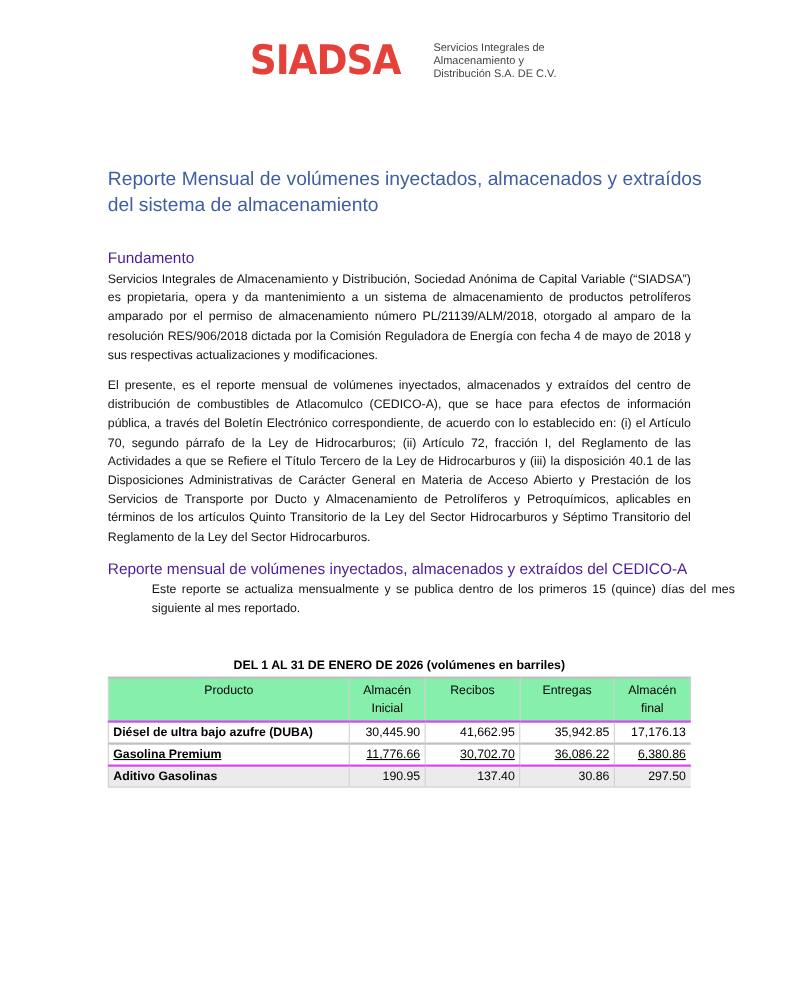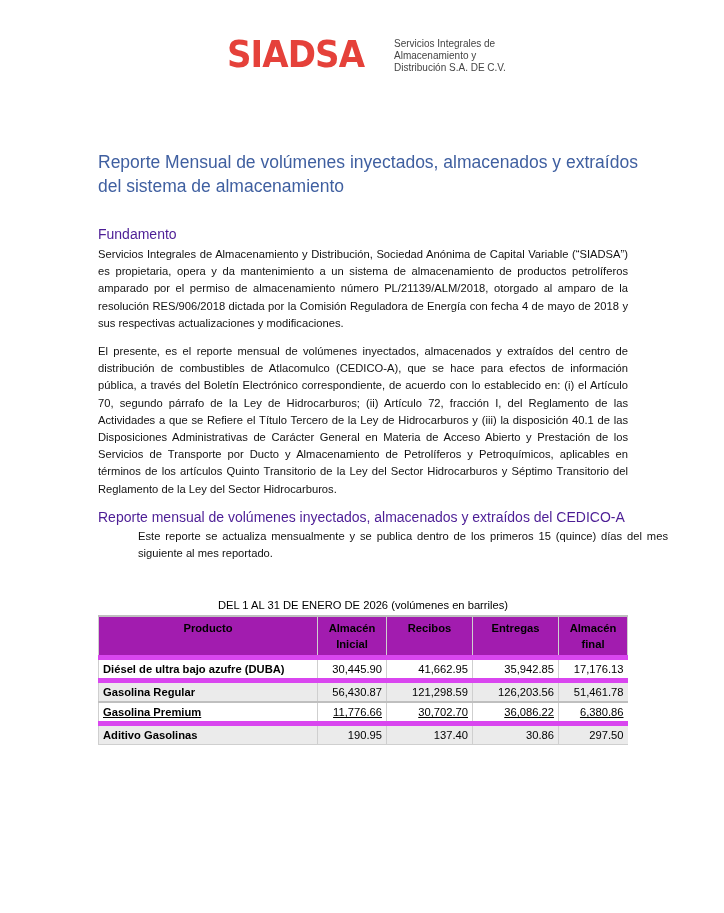--- a/index.html
+++ b/index.html
@@ -8,26 +8,26 @@
   .logo { position: absolute; left: 227px; top: 36px; display: flex; align-items: center; }
   .logo-mark { font-family: "DejaVu Sans", sans-serif; font-weight: bold; font-size: 37px;
                color: #e5413a; letter-spacing: -1px; line-height: 38px; transform: scaleX(0.92); transform-origin: left; }
   .logo-sub { position: absolute; left: 167px; top: 2px; font-size: 10px; line-height: 12px; color: #444; width: 150px; }
   .title { position: absolute; left: 98px; top: 150px; width: 540px; font-size: 17.5px; line-height: 24px;
            color: #3f5fa0; }
   .h2 { position: absolute; left: 98px; font-size: 14px; color: #4c1d95; }
   .para { position: absolute; left: 98px; width: 530px; font-size: 11.2px; line-height: 17.2px;
           text-align: justify; color: #111; }
   .table-caption { position: absolute; left: 98px; width: 530px; top: 599px; text-align: center;
-                   font-weight: normal; font-size: 11.2px; }
+                   font-weight: bold; font-size: 11.2px; }
   table { position: absolute; left: 98px; top: 615px; width: 530px; border-collapse: collapse; font-size: 11.2px; }
-  th { background: #a21caf; font-weight: bold; vertical-align: top; padding: 3px 4px; line-height: 16px;
+  th { background: #86efac; font-weight: normal; vertical-align: top; padding: 3px 4px; line-height: 16px;
        border-top: 2px solid #bfbfbf; border-left: 1px solid #cfcfcf; border-right: 1px solid #cfcfcf; margin-top: 37px; }
   th.first { text-align: center; }
-  td { padding: 1px 4px; line-height: 16px; font-weight: bold; border-top: 5px solid #d946ef; border-left: 1px solid #cfcfcf; }
+  td { padding: 1px 4px; line-height: 16px; font-weight: bold; border-top: 2px solid #d946ef; border-left: 1px solid #cfcfcf; }
   td.num { text-align: right; font-weight: normal; }
   tr.odd td { background: #ffffff; }
   tr.even td { background: #ebebeb; }
   tr.sep td { border-top: 2px solid #bfbfbf; text-decoration: underline; }
   tr.last td { border-bottom: 1px solid #cfcfcf; }
 </style>
 </head>
 <body>
 
 <div class="logo">
@@ -61,27 +61,20 @@
     </tr>
   </thead>
   <tbody>
     <tr class="odd">
       <td>Diésel de ultra bajo azufre (DUBA)</td>
       <td class="num">30,445.90</td>
       <td class="num">41,662.95</td>
       <td class="num">35,942.85</td>
       <td class="num">17,176.13</td>
     </tr>
-    <tr class="even">
-      <td>Gasolina Regular</td>
-      <td class="num">56,430.87</td>
-      <td class="num">121,298.59</td>
-      <td class="num">126,203.56</td>
-      <td class="num">51,461.78</td>
-    </tr>
     <tr class="odd sep">
       <td>Gasolina Premium</td>
       <td class="num">11,776.66</td>
       <td class="num">30,702.70</td>
       <td class="num">36,086.22</td>
       <td class="num">6,380.86</td>
     </tr>
     <tr class="even last">
       <td>Aditivo Gasolinas</td>
       <td class="num">190.95</td>

